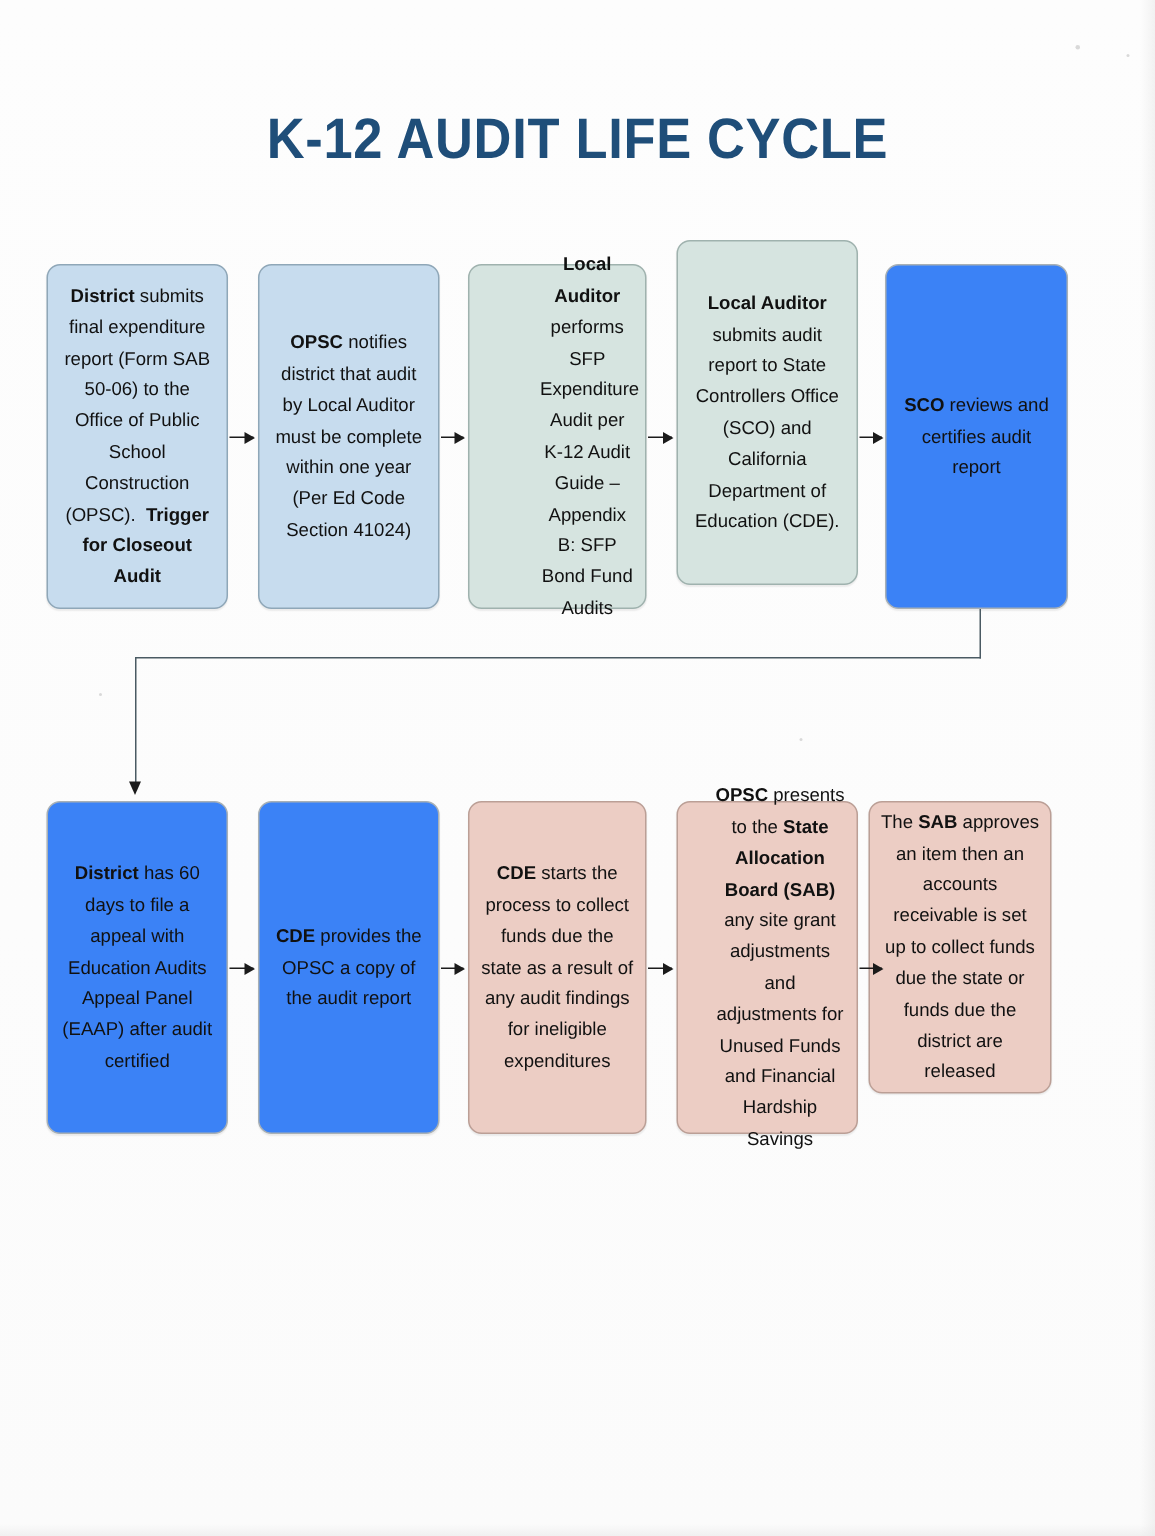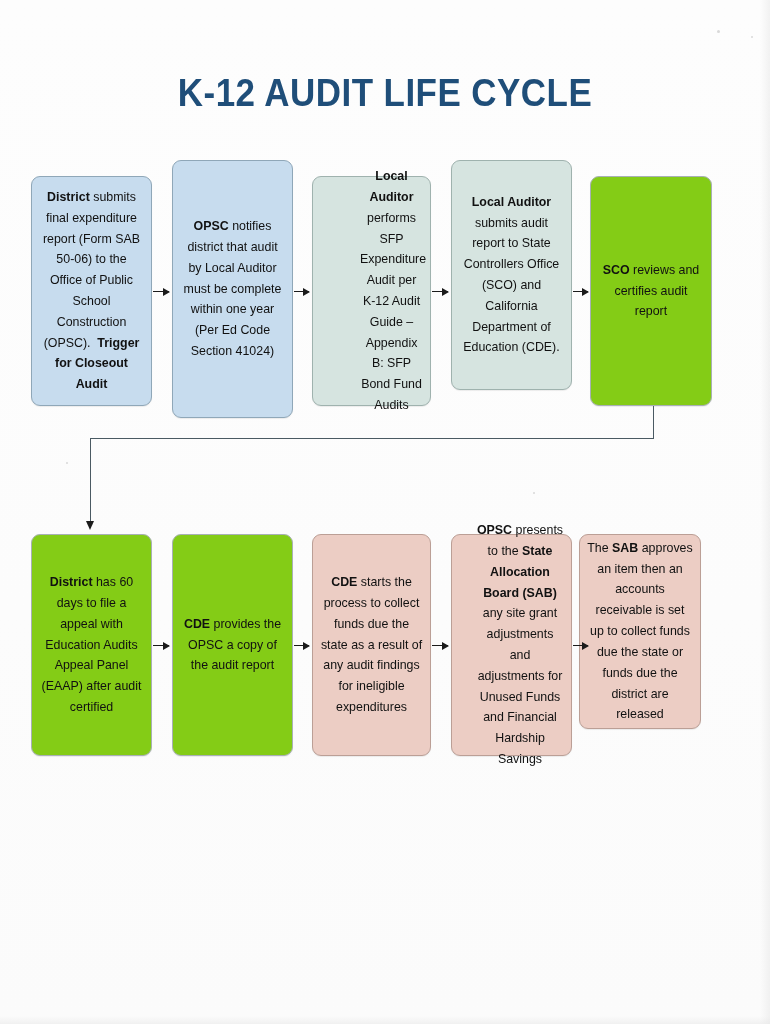--- a/index.html
+++ b/index.html
@@ -62,21 +62,21 @@
     line-height: 1.68;
     color: #111111;
     text-align: center;
     box-shadow: 0 1px 1px rgba(0,0,0,0.07);
   }
   .flow-box .txt { width: 100%; }
   .flow-box b { font-weight: 700; }
 
   .fill-blue  { background: #c7dcee; border-color: #8fa7b8; }
   .fill-green { background: #d6e4e0; border-color: #9fb2ae; }
-  .fill-white { background: #84cc16; border-color: #a8b0b5; }
+  .fill-white { background: #3b82f6; border-color: #a8b0b5; }
   .fill-pink  { background: #eccdc4; border-color: #bb9f96; }
 
   
   .arrow-h {
     position: absolute;
     height: 1px;
     background: #1b1b1b;
   }
   .arrow-h::after {
     content: "";
@@ -111,21 +111,21 @@
 <div class="speck" style="left:751px;top:36px;width:2px;height:2px;"></div>
 <div class="speck" style="left:66px;top:462px;width:2px;height:2px;"></div>
 <div class="speck" style="left:533px;top:492px;width:2px;height:2px;"></div>
 
 <div class="title">K-12 AUDIT LIFE CYCLE</div>
 
 <div class="flow-box fill-blue" style="left:31px; top:176px; width:121px; height:230px;">
   <div class="txt"><b>District</b> submits final expenditure report (Form SAB 50-06) to the Office of Public School Construction (OPSC).&nbsp; <b>Trigger for Closeout Audit</b></div>
 </div>
 
-<div class="flow-box fill-blue" style="left:172px; top:160px; width:121px; height:258px;">
+<div class="flow-box fill-blue" style="left:172px; top:176px; width:121px; height:230px;">
   <div class="txt"><b>OPSC</b> notifies district that audit by Local Auditor must be complete within one year (Per Ed Code Section 41024)</div>
 </div>
 
 <div class="flow-box fill-green" style="left:312px; top:176px; width:119px; height:230px;padding-left:47px;">
   <div class="txt"><b>Local Auditor</b> performs SFP Expenditure Audit per K-12 Audit Guide – Appendix B: SFP Bond Fund Audits</div>
 </div>
 
 <div class="flow-box fill-green" style="left:451px; top:160px; width:121px; height:230px;">
   <div class="txt"><b>Local Auditor</b> submits audit report to State Controllers Office (SCO) and California Department of Education (CDE).</div>
 </div>

